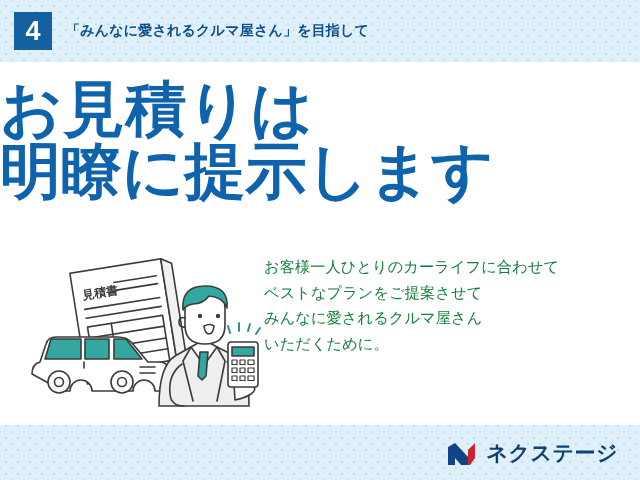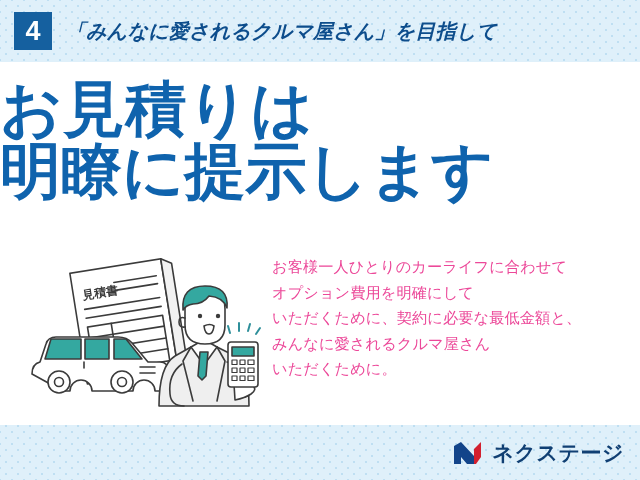--- a/index.html
+++ b/index.html
@@ -26,57 +26,57 @@
   #badge{
     width:38px;height:38px;margin-left:14px;
     background:#15609f;color:#ffffff;
     display:flex;align-items:center;justify-content:center;
     font-size:27px;font-weight:bold;line-height:1;
     letter-spacing:0;
   }
   #header-title{
     margin-left:14px;
     color:#0d4d8c;
-    font-size:20px;font-weight:bold;
-    letter-spacing:0.2px;white-space:nowrap;font-style:italic;
+    font-size:14px;font-weight:bold;
+    letter-spacing:0.2px;white-space:nowrap;
   }
 
   
   #panel{
     position:absolute;left:0;top:62px;width:640px;height:363px;
     background:#ffffff;
   }
 
   
   #headline{
     position:absolute;left:0;top:16px;width:640px;
     text-align:left;color:#0f63ad;
     font-weight:bold;line-height:1.02;
     letter-spacing:1px;
   }
   .hl-line{font-size:61px;display:block;}
   #hl2{letter-spacing:0px;}
 
   
   #body-copy{
-    position:absolute;left:272px;top:192px;width:360px;
-    color:#ec4899;font-size:15.2px;line-height:25.5px;
+    position:absolute;left:264px;top:192px;width:360px;
+    color:#15803d;font-size:15.2px;line-height:25.5px;
     font-weight:500;letter-spacing:0.1px;
   }
   #body-copy div{white-space:nowrap;}
 
   
   #illus{position:absolute;left:22px;top:192px;width:250px;height:165px;}
 
   
   #footer{
     position:absolute;left:0;top:425px;width:640px;height:55px;
     display:flex;align-items:center;justify-content:flex-end;
   }
-  #logo{display:flex;align-items:center;margin-right:16px;}
+  #logo{display:flex;align-items:flex-end;margin-right:22px;}
   #logo-text{
     margin-left:7px;color:#103f73;
     font-size:21px;font-weight:bold;letter-spacing:0.5px;
   }
 </style>
 </head>
 <body>
 
 <div id="stage">
 
@@ -87,22 +87,21 @@
 
   <div id="panel">
 
     <div id="headline">
       <span class="hl-line" id="hl1">お見積りは</span>
       <span class="hl-line" id="hl2">明瞭に提示します</span>
     </div>
 
     <div id="body-copy">
       <div>お客様一人ひとりのカーライフに合わせて</div>
-      <div>オプション費用を明確にして</div>
-      <div>いただくために、契約に必要な最低金額と、</div>
+      <div>ベストなプランをご提案させて</div>
       <div>みんなに愛されるクルマ屋さん</div>
       <div>いただくために。</div>
     </div>
 
     <svg id="illus" viewBox="0 0 250 165">
       <g fill="none" stroke="#3b3b3b" stroke-width="1.6" stroke-linejoin="round" stroke-linecap="round">
 
         <g transform="rotate(-9 110 60)">
           <rect x="55" y="10" width="92" height="112" fill="#ffffff"></rect>
           <path d="M147 10 l10 6 v112 l-10 -6 z" fill="#f2f2f2"></path>

